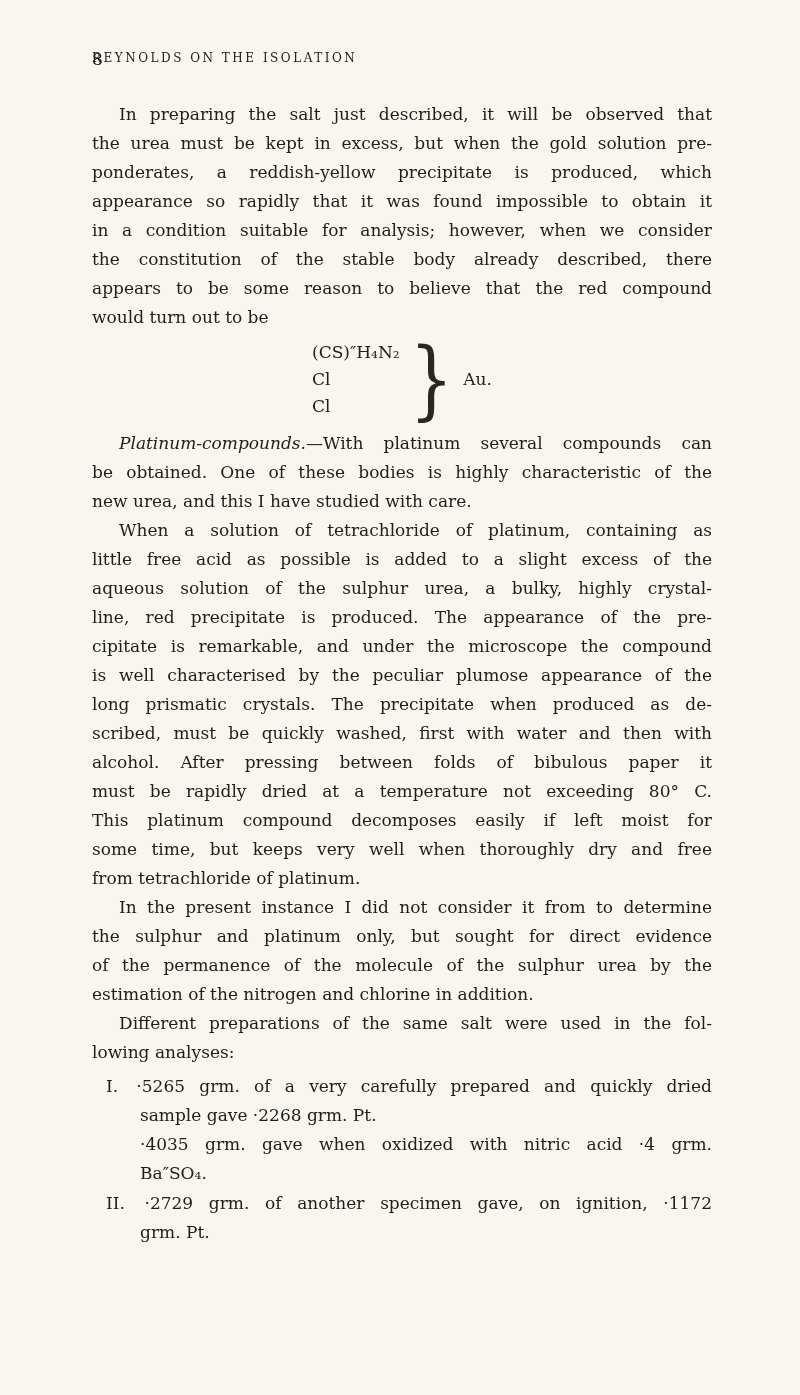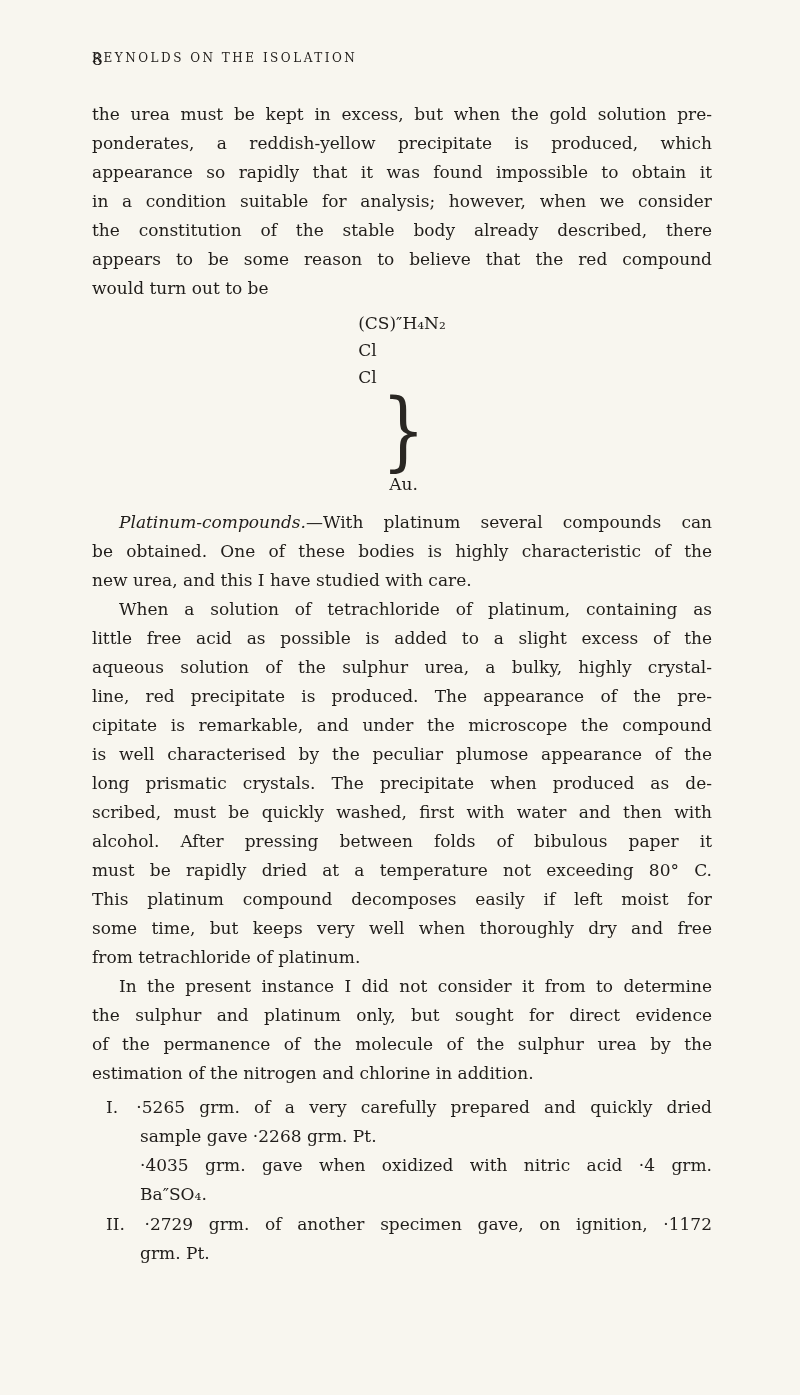--- a/index.html
+++ b/index.html
@@ -45,21 +45,20 @@
   .para .tline.first { text-indent: 27px; }
   .para.noindent .tline.first { text-indent: 0; }
   .italic { font-style: italic; }
 
   
   .formula {
     display: flex;
     justify-content: center;
     align-items: center;
     padding: 7px 0 9px;
-    flex-direction: column;
   }
   .formula-left .fline { line-height: 27px; font-size: 17px; }
   .formula-brace {
     font-size: 86px;
     line-height: 0.92;
     transform: scaleX(0.8);
     margin: 0 2px 0 4px;
     font-weight: 300;
     color: #2a2723;
   }
@@ -78,20 +77,21 @@
 <div class="page">
 
   <div class="running-header">
     <span class="page-number">8</span>
     <span class="head-title">REYNOLDS ON THE ISOLATION</span>
   </div>
 
   <div class="body-text">
 
     <div class="para">
+        <div class="tline first j">In preparing the salt just described, it will be observed that</div>
         <div class="tline j">the urea must be kept in excess, but when the gold solution pre-</div>
         <div class="tline j">ponderates, a reddish-yellow precipitate is produced, which</div>
         <div class="tline j">appearance so rapidly that it was found impossible to obtain it</div>
         <div class="tline j">in a condition suitable for analysis; however, when we consider</div>
         <div class="tline j">the constitution of the stable body already described, there</div>
         <div class="tline j">appears to be some reason to believe that the red compound</div>
         <div class="tline">would turn out to be</div>
       </div>
 
     <div class="formula">
@@ -127,20 +127,24 @@
         <div class="tline">from tetrachloride of platinum.</div>
       </div>
 
     <div class="para">
         <div class="tline first j">In the present instance I did not consider it from to determine</div>
         <div class="tline j">the sulphur and platinum only, but sought for direct evidence</div>
         <div class="tline j">of the permanence of the molecule of the sulphur urea by the</div>
         <div class="tline">estimation of the nitrogen and chlorine in addition.</div>
       </div>
 
+    <div class="para">
+        <div class="tline first j">Different preparations of the same salt were used in the fol-</div>
+        <div class="tline">lowing analyses:</div>
+      </div>
 
     <div class="analyses">
       <div class="analysis-item">
           <div class="tline first j"><span class="item-label">I.&nbsp;</span>·5265 grm. of a very carefully prepared and quickly dried</div>
           <div class="tline">sample gave ·2268 grm. Pt.</div>
           <div class="tline j">·4035 grm. gave when oxidized with nitric acid ·4 grm.</div>
           <div class="tline">Ba″SO₄.</div>
         </div>
       <div class="analysis-item">
           <div class="tline first j"><span class="item-label">II.&nbsp;</span>·2729 grm. of another specimen gave, on ignition, ·1172</div>

